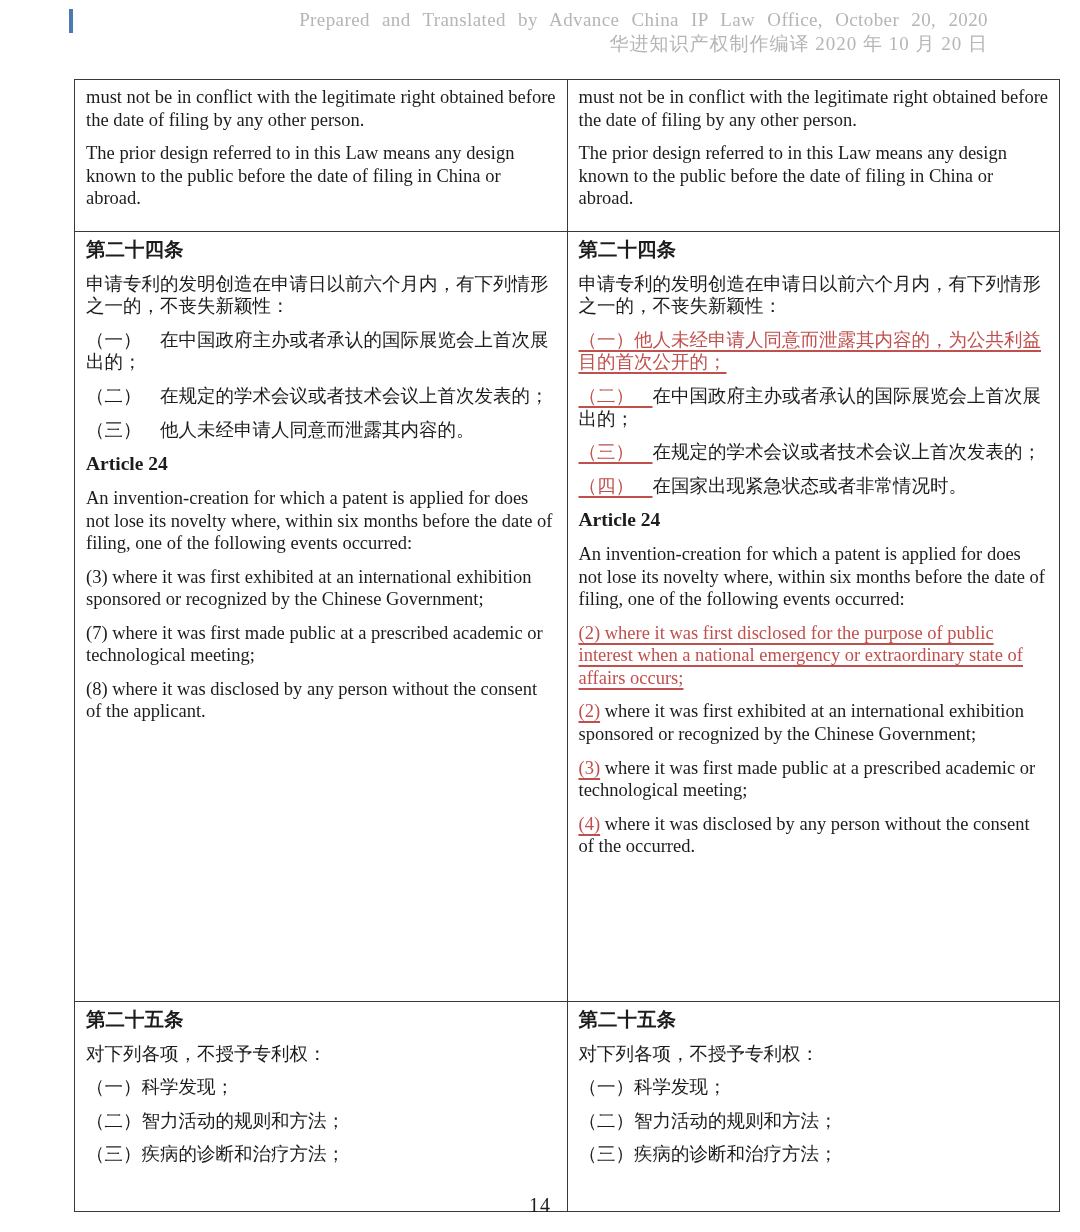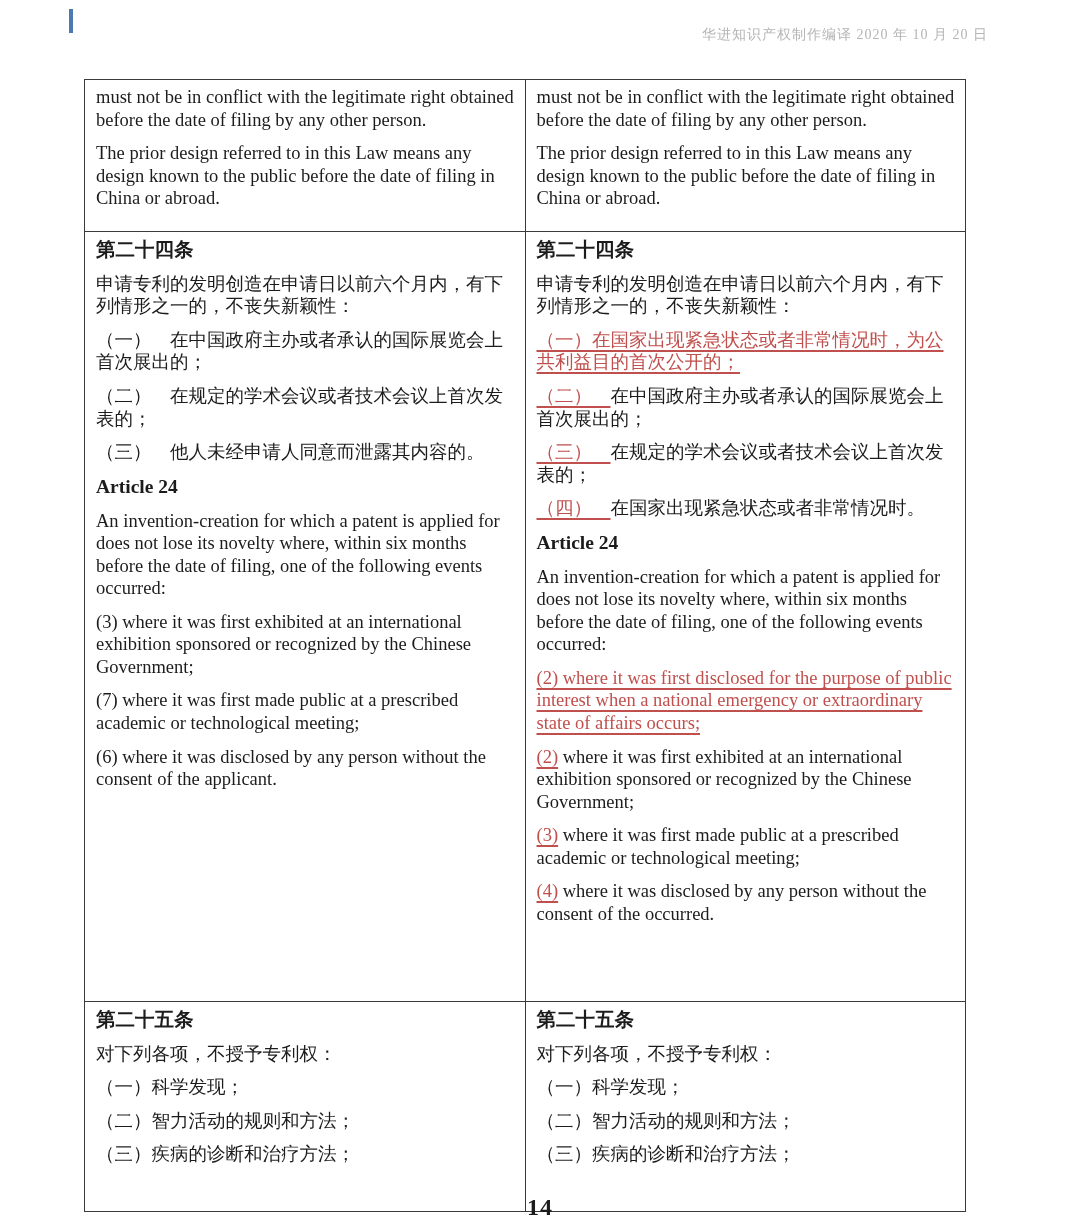--- a/index.html
+++ b/index.html
@@ -41,31 +41,30 @@
     text-align: right;
     color: var(--gray);
     line-height: 24px;
   }
   .page-header .hline-en {
     font-size: 19px;
     letter-spacing: 0.4px;
     word-spacing: 7px;
   }
   .page-header .hline-zh {
-    font-size: 14px;
+    font-size: 19px;
     letter-spacing: 1px;
-    margin-top: 15px;
   }
 
   
   .table-wrap {
     position: absolute;
-    left: 84px;
+    left: 74px;
     top: 79px;
-    width: 882px;
+    width: 986px;
   }
   table.law-table {
     width: 100%;
     border-collapse: collapse;
     table-layout: fixed;
   }
   table.law-table td {
     width: 50%;
     vertical-align: top;
     border: 1.6px solid var(--border);
@@ -95,31 +94,31 @@
 
   
   .page-footer {
     position: absolute;
     left: 0;
     top: 1194px;
     width: 100%;
     text-align: center;
   }
   .page-number {
-    font-size: 24px;
+    font-size: 20px;
     letter-spacing: 1px;
-    font-weight: bold;
   }
 </style>
 </head>
 <body>
 
 <span class="accent-bar"></span>
 
 <header class="page-header">
+  <div class="hline-en">Prepared and Translated by Advance China IP Law Office, October 20, 2020</div>
   <div class="hline-zh">华进知识产权制作编译 2020 年 10 月 20 日</div>
 </header>
 
 <div class="table-wrap">
   <table class="law-table">
     <tbody>
         <tr class="row-0">
           <td>
             <p><span>must not be in conflict with the legitimate right obtained before the date of filing by any other person.</span></p>
             <p><span>The prior design referred to in this Law means any design known to the public before the date of filing in China or abroad.</span></p>
@@ -133,26 +132,26 @@
           <td>
             <p class="bold"><span>第二十四条</span></p>
             <p><span>申请专利的发明创造在申请日以前六个月内，有下列情形之一的，不丧失新颖性：</span></p>
             <p><span>（一）　在中国政府主办或者承认的国际展览会上首次展出的；</span></p>
             <p><span>（二）　在规定的学术会议或者技术会议上首次发表的；</span></p>
             <p><span>（三）　他人未经申请人同意而泄露其内容的。</span></p>
             <p class="bold"><span>Article 24</span></p>
             <p><span>An invention-creation for which a patent is applied for does not lose its novelty where, within six months before the date of filing, one of the following events occurred:</span></p>
             <p><span>(3) where it was first exhibited at an international exhibition sponsored or recognized by the Chinese Government;</span></p>
             <p><span>(7) where it was first made public at a prescribed academic or technological meeting;</span></p>
-            <p><span>(6) where it was disclosed by any person without the consent of the applicant.</span></p>
+            <p><span>(8) where it was disclosed by any person without the consent of the applicant.</span></p>
           </td>
           <td>
             <p class="bold"><span>第二十四条</span></p>
             <p><span>申请专利的发明创造在申请日以前六个月内，有下列情形之一的，不丧失新颖性：</span></p>
-            <p><span class="red underline">（一）在国家出现紧急状态或者非常情况时，为公共利益目的首次公开的；</span></p>
+            <p><span class="red underline">（一）他人未经申请人同意而泄露其内容的，为公共利益目的首次公开的；</span></p>
             <p><span class="red underline">（二）　</span><span>在中国政府主办或者承认的国际展览会上首次展出的；</span></p>
             <p><span class="red underline">（三）　</span><span>在规定的学术会议或者技术会议上首次发表的；</span></p>
             <p><span class="red underline">（四）　</span><span>在国家出现紧急状态或者非常情况时。</span></p>
             <p class="bold"><span>Article 24</span></p>
             <p><span>An invention-creation for which a patent is applied for does not lose its novelty where, within six months before the date of filing, one of the following events occurred:</span></p>
             <p><span class="red underline">(2) where it was first disclosed for the purpose of public interest when a national emergency or extraordinary state of affairs occurs;</span></p>
             <p><span class="red underline">(2)</span><span> where it was first exhibited at an international exhibition sponsored or recognized by the Chinese Government;</span></p>
             <p><span class="red underline">(3)</span><span> where it was first made public at a prescribed academic or technological meeting;</span></p>
             <p><span class="red underline">(4)</span><span> where it was disclosed by any person without the consent of the occurred.</span></p>
           </td>

